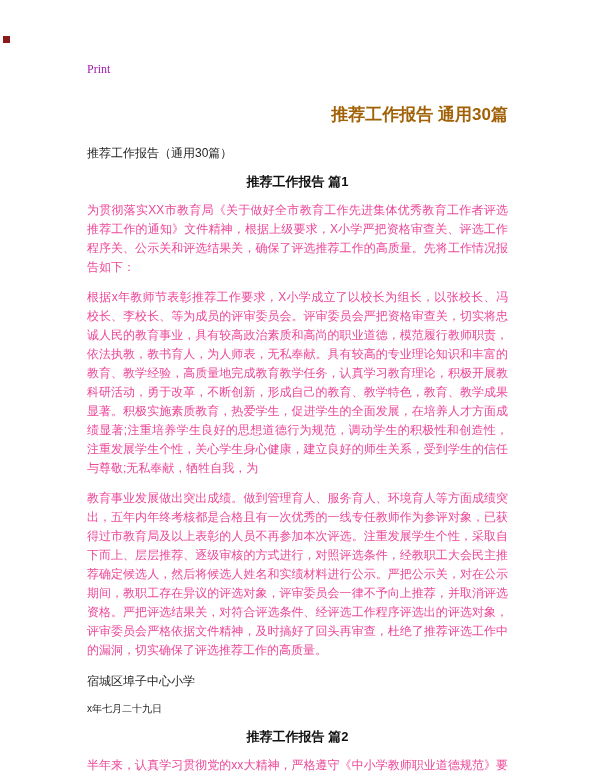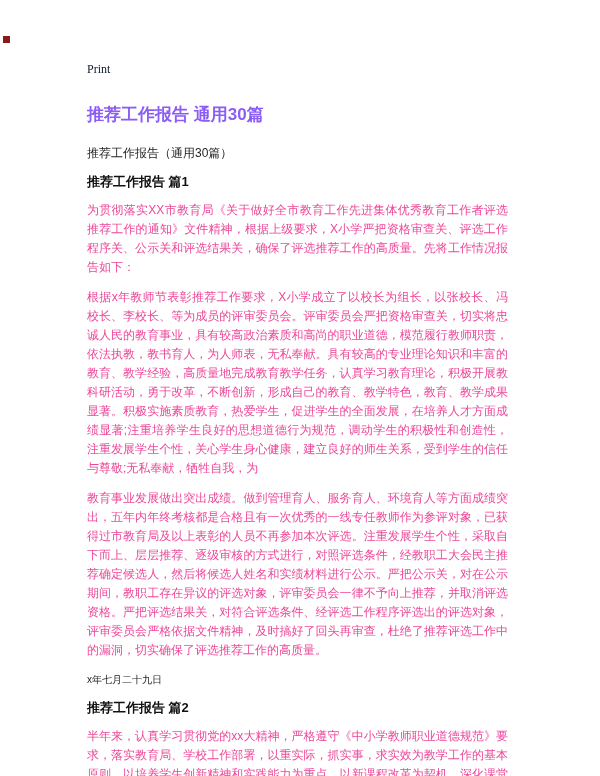--- a/index.html
+++ b/index.html
@@ -25,44 +25,45 @@
   .corner-marker {
     position: absolute;
     left: 3px;
     top: 36px;
     width: 7px;
     height: 7px;
   }
   .print-label {
     font-family: "Liberation Serif", serif;
     font-size: 12px;
-    color: #0f172a;
+    color: #a21caf;
     line-height: 13px;
     cursor: pointer;
   }
   .doc-title {
     font-size: 17px;
     font-weight: bold;
-    text-align: left;
-    color: #8b5cf6;
+    text-align: right;
+    color: #a16207;
     margin: 27px 0 0 0;
     line-height: 23px;
   }
   .subtitle {
     font-size: 12px;
     color: #1f1f1f;
     margin: 20px 0 0 0;
     line-height: 15px;
   }
   h2.sec-heading {
     font-size: 13px;
     font-weight: bold;
     color: #111111;
     margin: 13px 0 0 0;
     line-height: 16px;
+    text-align: center;
   }
   p.body {
     font-size: 12px;
     line-height: 19px;
     text-align: justify;
     margin: 11px 0 0 0;
     color: #ec4899;
     word-break: break-all;
   }
   p.signature {
@@ -90,20 +91,21 @@
   <p class="subtitle">推荐工作报告（通用30篇）</p>
 
   <h2 class="sec-heading">推荐工作报告 篇1</h2>
 
   <p class="body">为贯彻落实XX市教育局《关于做好全市教育工作先进集体优秀教育工作者评选推荐工作的通知》文件精神，根据上级要求，X小学严把资格审查关、评选工作程序关、公示关和评选结果关，确保了评选推荐工作的高质量。先将工作情况报告如下：</p>
 
   <p class="body">根据x年教师节表彰推荐工作要求，X小学成立了以校长为组长，以张校长、冯校长、李校长、等为成员的评审委员会。评审委员会严把资格审查关，切实将忠诚人民的教育事业，具有较高政治素质和高尚的职业道德，模范履行教师职责，依法执教，教书育人，为人师表，无私奉献。具有较高的专业理论知识和丰富的教育、教学经验，高质量地完成教育教学任务，认真学习教育理论，积极开展教科研活动，勇于改革，不断创新，形成自己的教育、教学特色，教育、教学成果显著。积极实施素质教育，热爱学生，促进学生的全面发展，在培养人才方面成绩显著;注重培养学生良好的思想道德行为规范，调动学生的积极性和创造性，注重发展学生个性，关心学生身心健康，建立良好的师生关系，受到学生的信任与尊敬;无私奉献，牺牲自我，为</p>
 
   <p class="body">教育事业发展做出突出成绩。做到管理育人、服务育人、环境育人等方面成绩突出，五年内年终考核都是合格且有一次优秀的一线专任教师作为参评对象，已获得过市教育局及以上表彰的人员不再参加本次评选。注重发展学生个性，采取自下而上、层层推荐、逐级审核的方式进行，对照评选条件，经教职工大会民主推荐确定候选人，然后将候选人姓名和实绩材料进行公示。严把公示关，对在公示期间，教职工存在异议的评选对象，评审委员会一律不予向上推荐，并取消评选资格。严把评选结果关，对符合评选条件、经评选工作程序评选出的评选对象，评审委员会严格依据文件精神，及时搞好了回头再审查，杜绝了推荐评选工作中的漏洞，切实确保了评选推荐工作的高质量。</p>
 
+  <p class="signature">宿城区埠子中心小学</p>
 
   <p class="date">x年七月二十九日</p>
 
   <h2 class="sec-heading">推荐工作报告 篇2</h2>
 
   <p class="body">半年来，认真学习贯彻党的xx大精神，严格遵守《中小学教师职业道德规范》要求，落实教育局、学校工作部署，以重实际，抓实事，求实效为教学工作的基本原则，以培养学生创新精神和实践能力为重点，以新课程改革为契机，深化课堂教学改</p>
 
 </div>
 
 </body></html>

